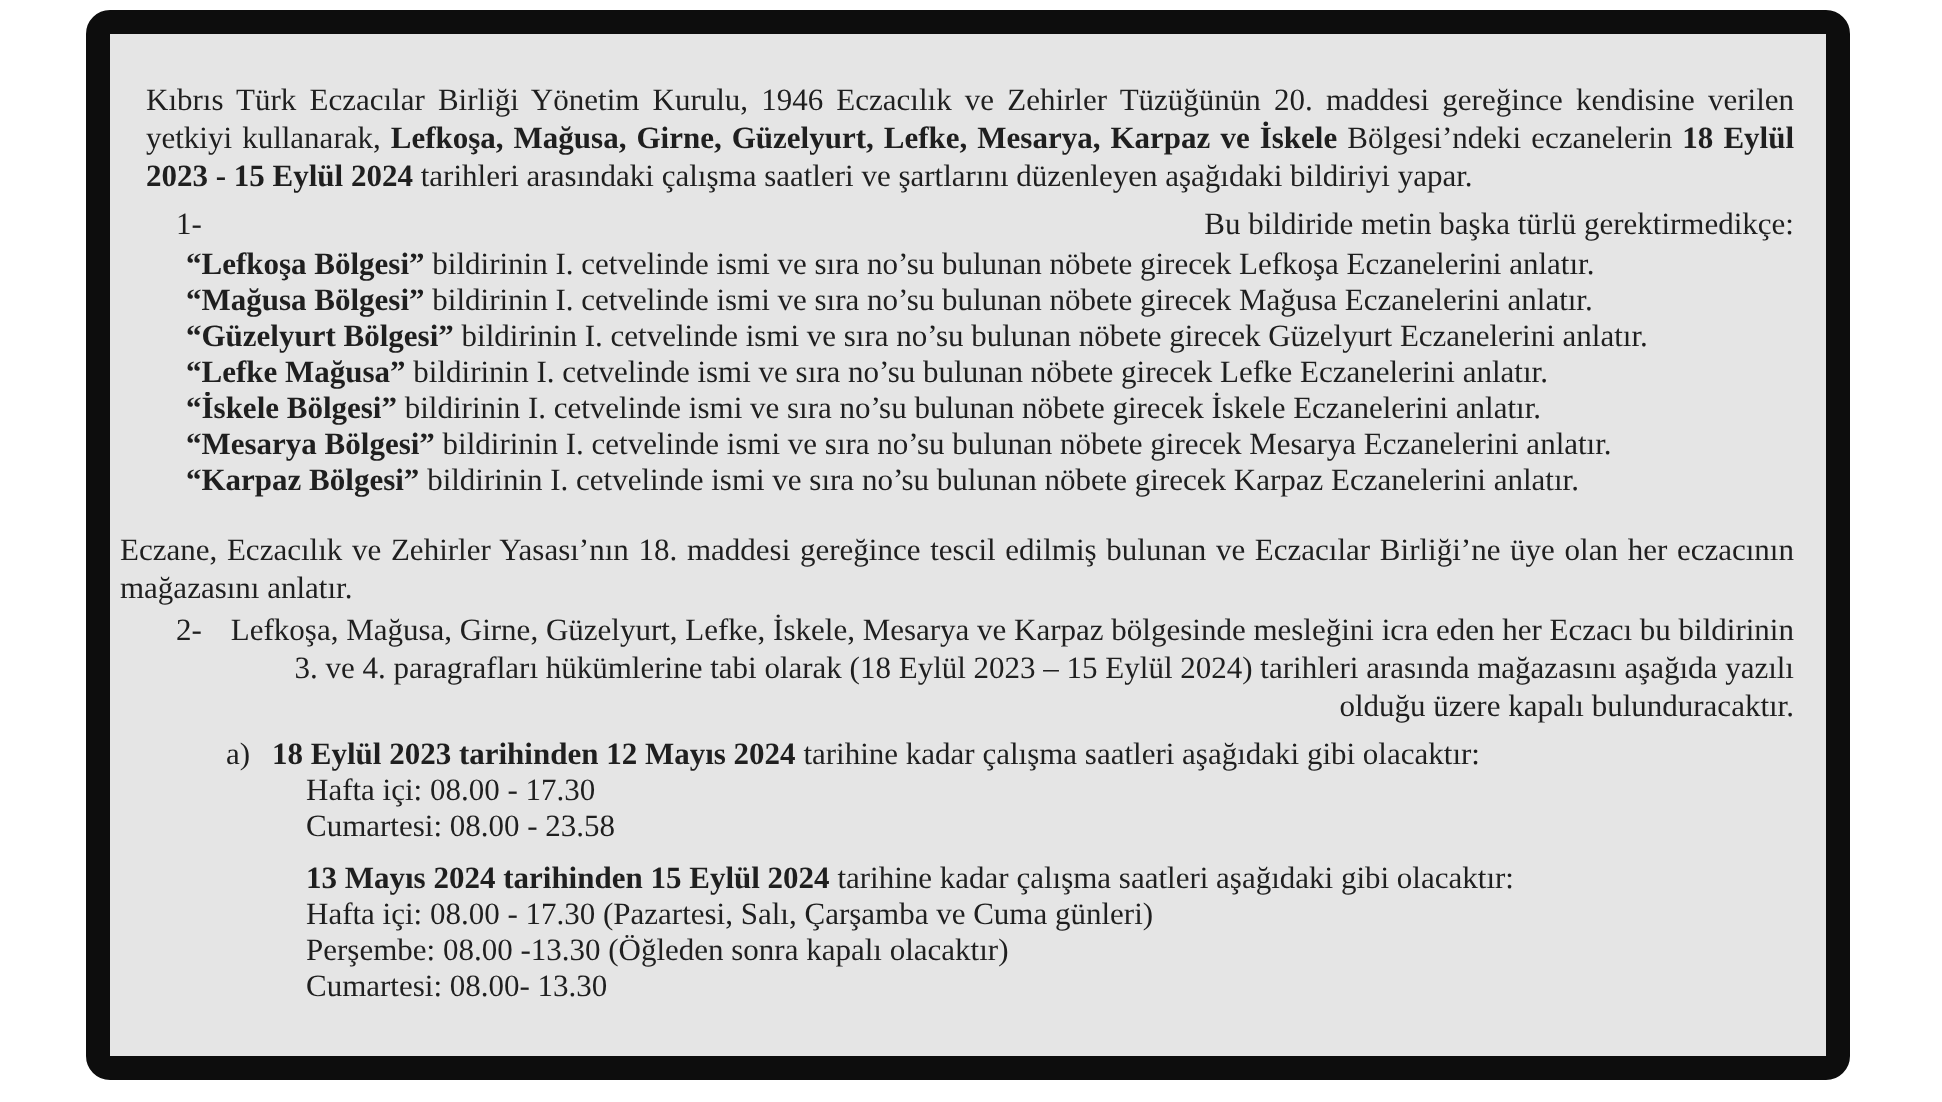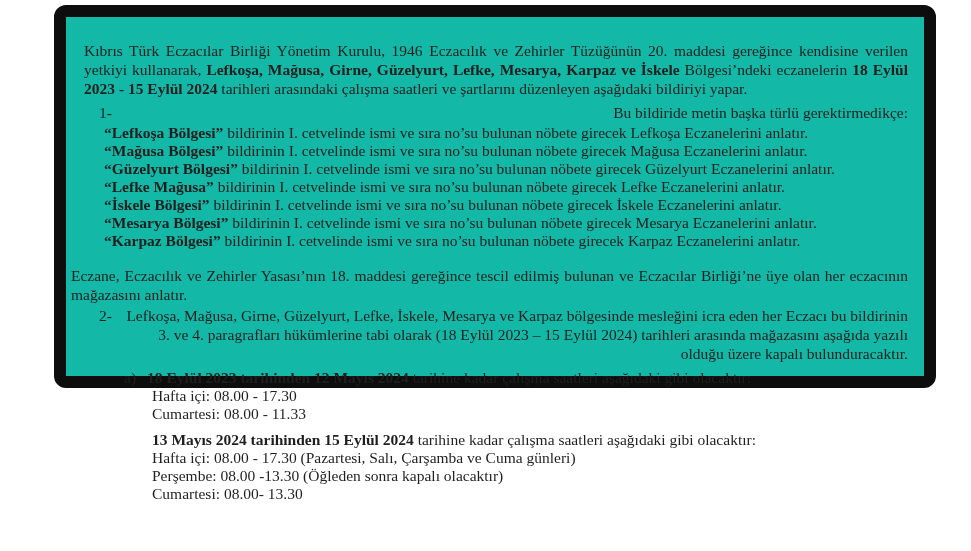--- a/index.html
+++ b/index.html
@@ -5,24 +5,24 @@
   html, body { margin: 0; padding: 0; }
   body {
     width: 971px; height: 551px;
     background: #ffffff;
     font-family: "Liberation Serif", "DejaVu Serif", serif;
     position: relative;
     overflow: hidden;
   }
   .slide-frame {
     position: absolute;
-    left: 54px; top: 5px;
-    width: 882px; height: 383px;
+    left: 43px; top: 5px;
+    width: 882px; height: 535px;
     box-sizing: border-box;
-    background: #14b8a6;
+    background: #e5e5e5;
     border: 12px solid #0d0d0d;
     border-radius: 12px;
   }
   .doc-page {
     position: absolute;
     inset: 0;
     box-sizing: border-box;
     padding: 24px 16px 8px 18px;
     color: #1f1f1f;
     font-size: 15.5px;
@@ -34,21 +34,21 @@
   .list-item { display: flex; margin-bottom: 2px; }
   .list-item .marker { flex: 0 0 23px; margin-left: 15px; }
   .list-item .li-body { flex: 1; text-align: right; }
   .definitions { margin-left: 20px; line-height: 18px; margin-bottom: 16px; }
   .def-line { white-space: nowrap; overflow: hidden; }
   .note { margin-left: -13px; margin-bottom: 2px; }
   .item2 { margin-bottom: 6px; }
   .sub-a { margin-left: 40px; line-height: 18px; }
   .sub-a-head { display: flex; }
   .sub-a-head .marker { flex: 0 0 23px; }
-  .sub-body { margin-left: 28px; }
+  .sub-body { margin-left: 40px; }
   .period-gap { height: 8px; }
 </style>
 </head>
 <body>
 
 <div class="slide-frame">
   <div class="doc-page">
 
     <p class="intro justify" style="margin:0 0 5px 0;">
       <span>Kıbrıs Türk Eczacılar Birliği Yönetim Kurulu, 1946 Eczacılık ve Zehirler Tüzüğünün 20. maddesi gereğince kendisine verilen yetkiyi kullanarak, </span><span class="bold">Lefkoşa, Mağusa, Girne, Güzelyurt, Lefke, Mesarya, Karpaz ve İskele</span><span> Bölgesi’ndeki eczanelerin </span><span class="bold">18 Eylül 2023 - 15 Eylül 2024</span><span> tarihleri arasındaki çalışma saatleri ve şartlarını düzenleyen aşağıdaki bildiriyi yapar.</span>
@@ -76,21 +76,21 @@
       <span class="li-body justify">Lefkoşa, Mağusa, Girne, Güzelyurt, Lefke, İskele, Mesarya ve Karpaz bölgesinde mesleğini icra eden her Eczacı bu bildirinin 3. ve 4. paragrafları hükümlerine tabi olarak (18 Eylül 2023 – 15 Eylül 2024) tarihleri arasında mağazasını aşağıda yazılı olduğu üzere kapalı bulunduracaktır.</span>
     </div>
 
     <div class="sub-a">
       <div class="sub-a-head">
         <span class="marker">a)</span>
         <span><span class="bold">18 Eylül 2023 tarihinden 12 Mayıs 2024</span><span> tarihine kadar çalışma saatleri aşağıdaki gibi olacaktır:</span></span>
       </div>
       <div class="sub-body">
         <div>Hafta içi: 08.00 - 17.30</div>
-        <div>Cumartesi: 08.00 - 11.33</div>
+        <div>Cumartesi: 08.00 - 23.58</div>
       </div>
 
       <div class="period-gap"></div>
 
       <div class="sub-body">
         <div><span class="bold">13 Mayıs 2024 tarihinden 15 Eylül 2024</span><span> tarihine kadar çalışma saatleri aşağıdaki gibi olacaktır:</span></div>
         <div>Hafta içi: 08.00 - 17.30 (Pazartesi, Salı, Çarşamba ve Cuma günleri)</div>
         <div>Perşembe: 08.00 -13.30 (Öğleden sonra kapalı olacaktır)</div>
         <div>Cumartesi: 08.00- 13.30</div>
       </div>

